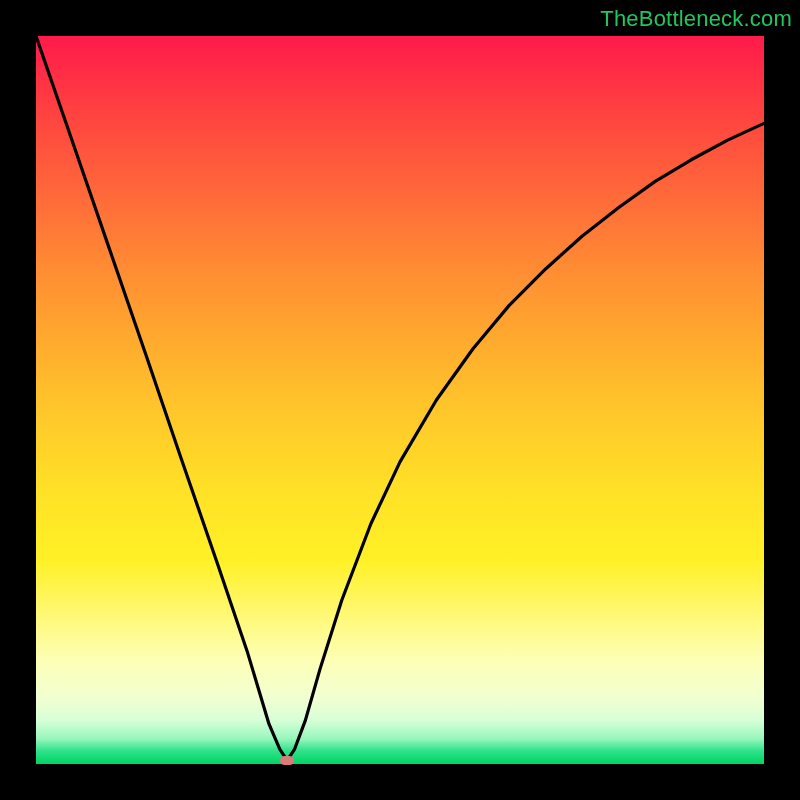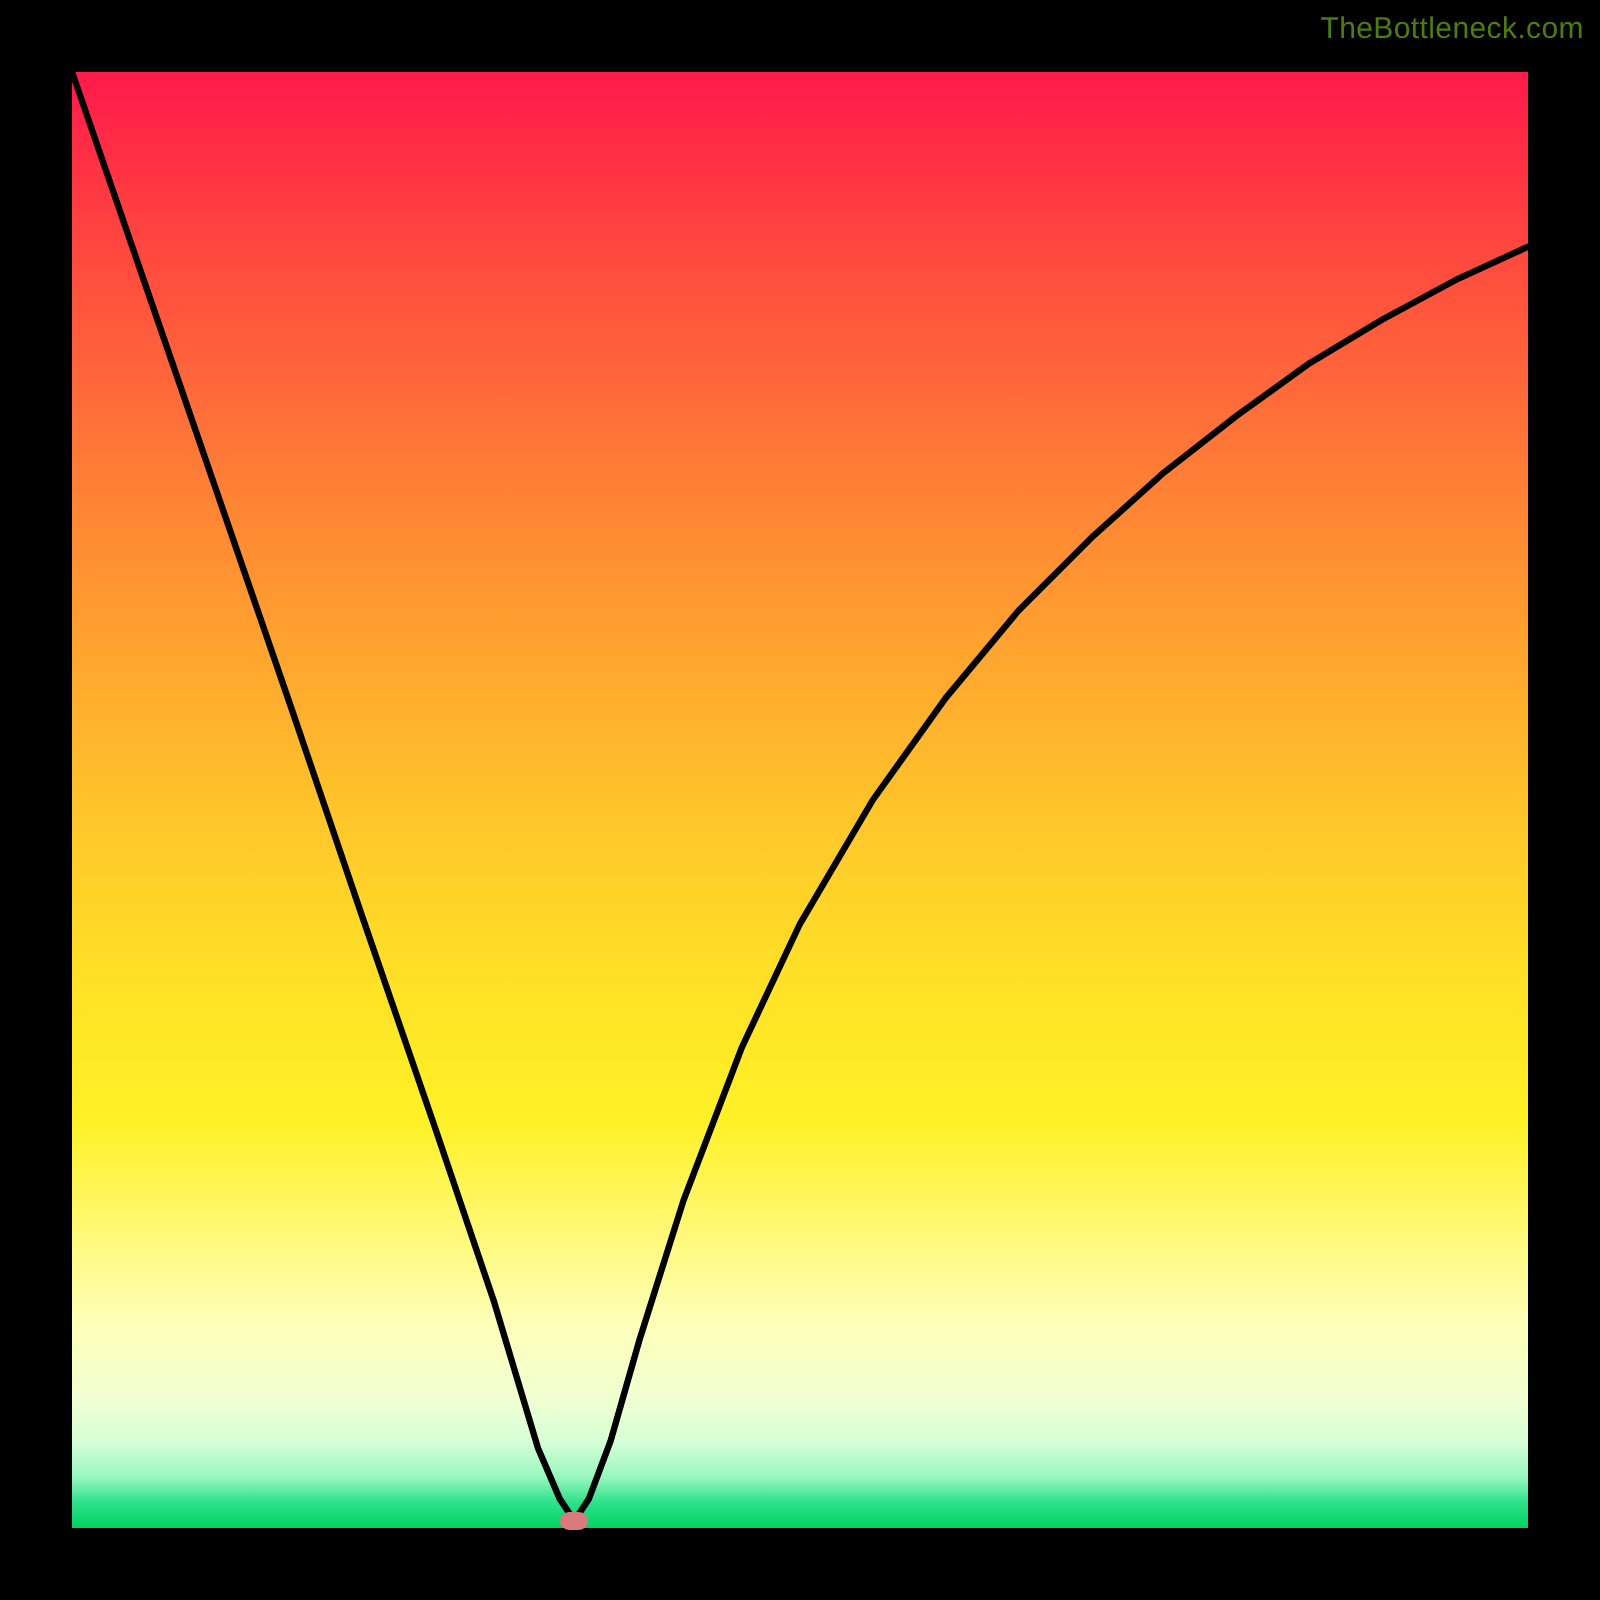--- a/index.html
+++ b/index.html
@@ -40,22 +40,22 @@
       #d7ffd7 94%,
       #98f7bd 96.5%,
       #2fe28b 98.2%,
       #00d362 100%
     );
   }
   .watermark {
     position: absolute;
     top: 6px;
     right: 8px;
-    color: #4d7c0f;
-    font-size: 15px;
+    color: #22c55e;
+    font-size: 22px;
     letter-spacing: 0.2px;
     font-weight: 400;
     user-select: none;
   }
   .curve-svg {
     position: absolute;
     left: 0;
     top: 0;
     width: 728px;
     height: 728px;

